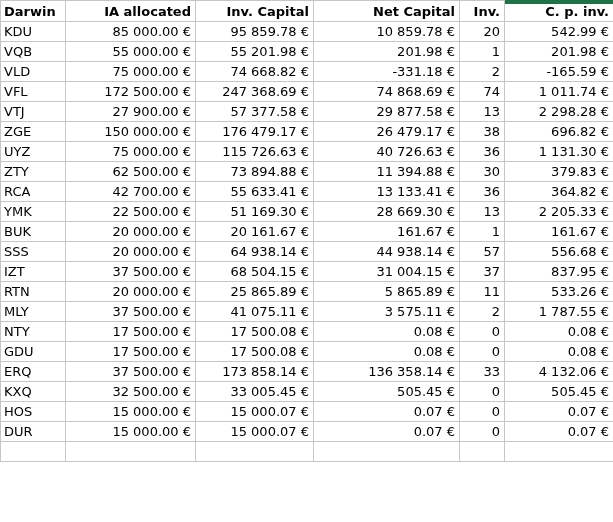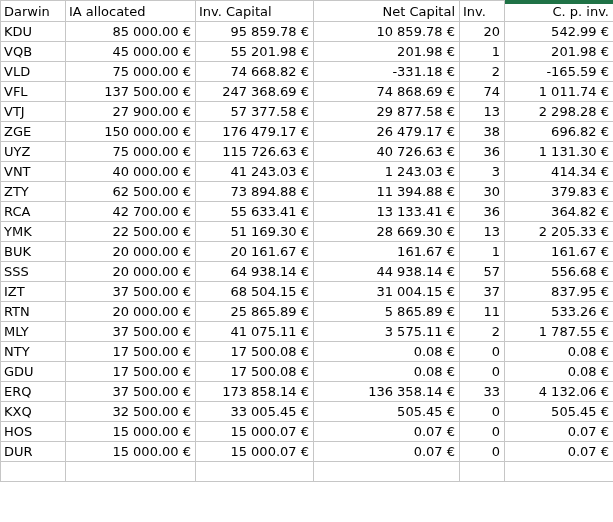--- a/index.html
+++ b/index.html
@@ -30,24 +30,24 @@
     font-size: 13px;
     color: #000;
     height: 20px;
     padding: 0 4px 0 3px;
     white-space: nowrap;
     overflow: hidden;
     vertical-align: middle;
     position: relative;
     background: #fff;
   }
-  th { height: 21px; font-weight: normal; }
+  th { height: 21px; font-weight: bold; }
   .al { text-align: left; }
   .ar { text-align: right; }
-  .ac { text-align: left; }
+  .ac { text-align: right; }
   .blank td { height: 20px; }
   .green-bar {
     position: absolute;
     top: 0; left: 505px;
     width: 108px; height: 4px;
     background: var(--green-bar);
     z-index: 5;
   }
 </style>
 </head>
@@ -79,37 +79,37 @@
       <tr>
     <td class="al">KDU</td>
     <td class="ar">85 000.00 €</td>
     <td class="ar">95 859.78 €</td>
     <td class="ar">10 859.78 €</td>
     <td class="ar">20</td>
     <td class="ar">542.99 €</td>
   </tr>
         <tr>
     <td class="al">VQB</td>
-    <td class="ar">45 000.00 €</td>
+    <td class="ar">55 000.00 €</td>
     <td class="ar">55 201.98 €</td>
     <td class="ar">201.98 €</td>
     <td class="ar">1</td>
     <td class="ar">201.98 €</td>
   </tr>
         <tr>
     <td class="al">VLD</td>
     <td class="ar">75 000.00 €</td>
     <td class="ar">74 668.82 €</td>
     <td class="ar">-331.18 €</td>
     <td class="ar">2</td>
     <td class="ar">-165.59 €</td>
   </tr>
         <tr>
     <td class="al">VFL</td>
-    <td class="ar">137 500.00 €</td>
+    <td class="ar">172 500.00 €</td>
     <td class="ar">247 368.69 €</td>
     <td class="ar">74 868.69 €</td>
     <td class="ar">74</td>
     <td class="ar">1 011.74 €</td>
   </tr>
         <tr>
     <td class="al">VTJ</td>
     <td class="ar">27 900.00 €</td>
     <td class="ar">57 377.58 €</td>
     <td class="ar">29 877.58 €</td>
@@ -126,28 +126,20 @@
   </tr>
         <tr>
     <td class="al">UYZ</td>
     <td class="ar">75 000.00 €</td>
     <td class="ar">115 726.63 €</td>
     <td class="ar">40 726.63 €</td>
     <td class="ar">36</td>
     <td class="ar">1 131.30 €</td>
   </tr>
         <tr>
-    <td class="al">VNT</td>
-    <td class="ar">40 000.00 €</td>
-    <td class="ar">41 243.03 €</td>
-    <td class="ar">1 243.03 €</td>
-    <td class="ar">3</td>
-    <td class="ar">414.34 €</td>
-  </tr>
-        <tr>
     <td class="al">ZTY</td>
     <td class="ar">62 500.00 €</td>
     <td class="ar">73 894.88 €</td>
     <td class="ar">11 394.88 €</td>
     <td class="ar">30</td>
     <td class="ar">379.83 €</td>
   </tr>
         <tr>
     <td class="al">RCA</td>
     <td class="ar">42 700.00 €</td>

